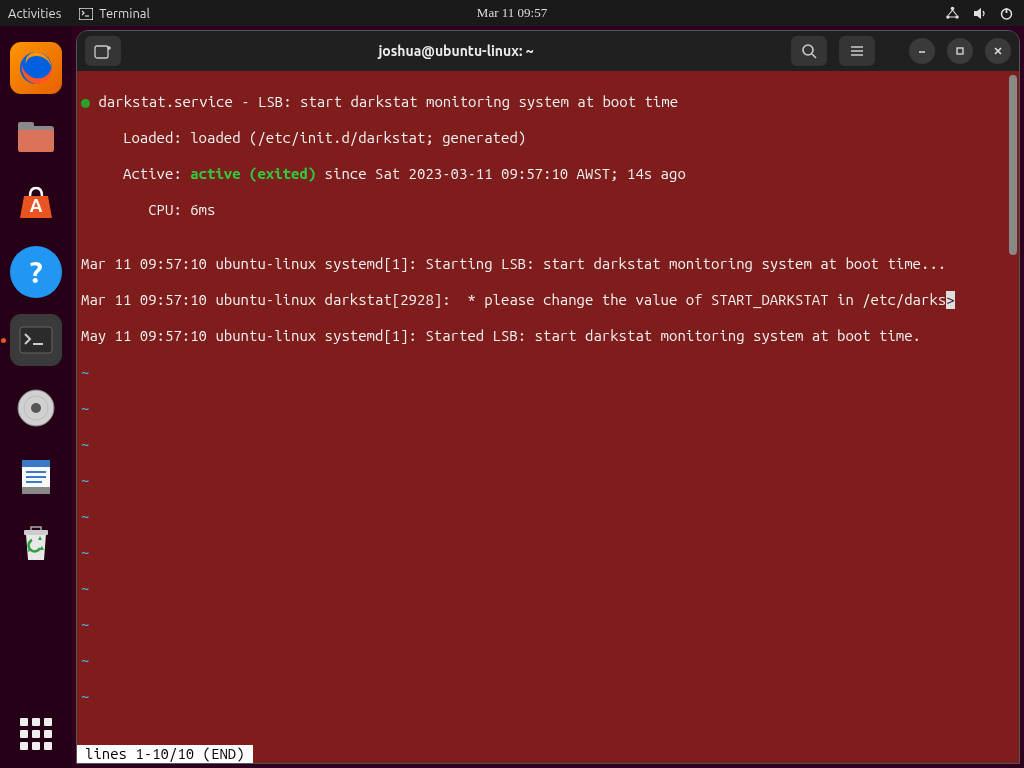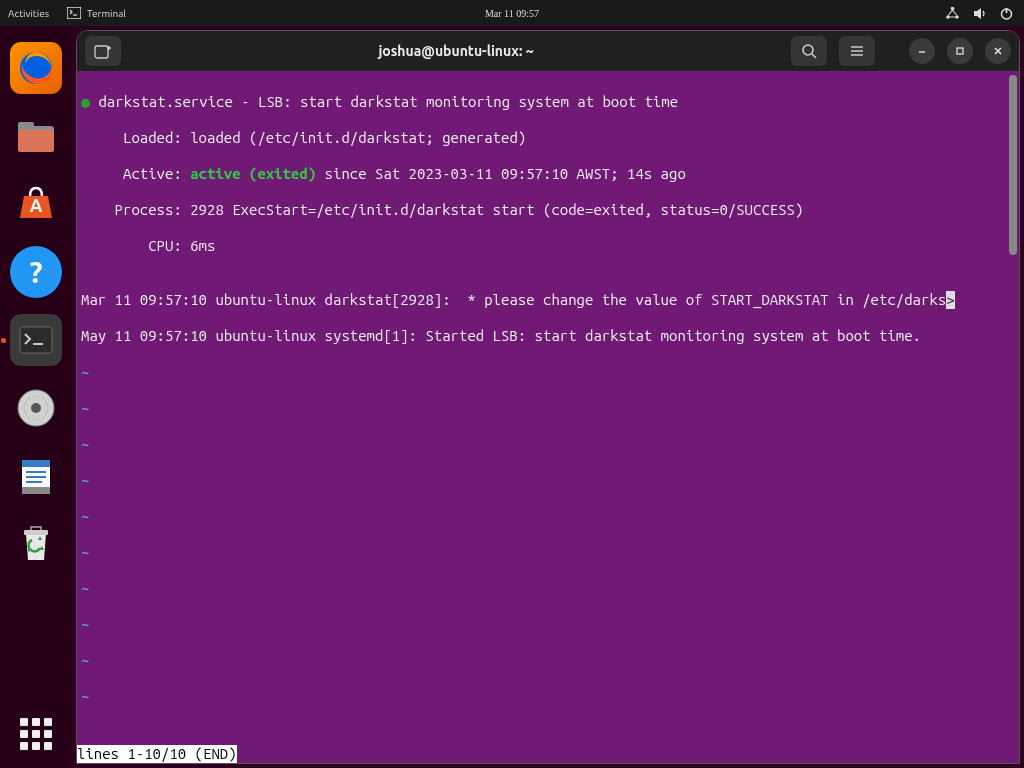--- a/index.html
+++ b/index.html
@@ -12,28 +12,28 @@
     position: relative;
   }
 
   
   .topbar {
     height: 26px;
     background: #1a1a1a;
     color: #ddd;
     display: flex;
     align-items: center;
-    font-size: 10px;
+    font-size: 13px;
     padding: 0 8px;
     position: relative;
   }
   .topbar-left { display: flex; align-items: center; gap: 18px; }
   .topbar-center { position: absolute; left: 50%; transform: translateX(-50%); font-weight: 500; font-family: Liberation Serif, serif; }
   .topbar-right { position: absolute; right: 10px; display: flex; gap: 12px; align-items: center; }
-  .topbar .app { display: flex; align-items: center; gap: 6px; }
+  .topbar .app { display: flex; align-items: flex-end; gap: 6px; }
   .topbar svg { fill: #ddd; }
 
   
   .dock {
     position: absolute;
     left: 0;
     top: 26px;
     width: 72px;
     height: 742px;
     background: rgba(28, 0, 16, 0.45);
@@ -121,41 +121,41 @@
     background: #3a3a3a;
     display: flex;
     align-items: center;
     justify-content: center;
     cursor: pointer;
   }
 
   
   .term {
     flex: 1;
-    background: #701a75;
+    background: #7f1d1d;
     color: #f2f2f2;
     font-family: 'Ubuntu Mono', 'DejaVu Sans Mono', monospace;
     font-size: 15px;
     line-height: 18px;
     padding: 4px 4px;
     white-space: pre;
     position: relative;
     overflow: hidden;
   }
   .term-line { display: block; }
   .dot-green { color: #27a427; font-weight: bold; }
   .green { color: #2ecc40; font-weight: bold; text-align: center; }
   .tilde { color: #4fc3f7; }
   .status-line {
     position: absolute;
     bottom: 0;
     left: 0;
     background: #fff;
     color: #000;
-    padding: 0 0;
+    padding: 0 8px;
     font-family: 'Ubuntu Mono', monospace;
   }
   .cursor-block {
     display: inline-block;
     background: #ddd;
     color: #300a24;
     width: 9px;
   }
   .term-scroll {
     position: absolute;
@@ -314,23 +314,23 @@
           <line x1="2" y1="2" x2="8" y2="8" stroke="#ddd" stroke-width="1.6"></line>
           <line x1="8" y1="2" x2="2" y2="8" stroke="#ddd" stroke-width="1.6"></line>
         </svg>
     </div>
   </div>
 
   <div class="term">
 <span class="term-line"><span class="dot-green">●</span> <span>darkstat.service - LSB: start darkstat monitoring system at boot time</span></span>
 <span class="term-line">     Loaded: loaded (/etc/init.d/darkstat; generated)</span>
 <span class="term-line"><span>     Active: </span><span class="green">active (exited)</span><span> since Sat 2023-03-11 09:57:10 AWST; 14s ago</span></span>
-<span class="term-line">    Process: 2928 ExecStart=/etc/init.d/darkstat start (code=exited, status=0/SUCCESS)</span>
 <span class="term-line">        CPU: 6ms</span>
 <span class="term-line"></span>
+<span class="term-line">Mar 11 09:57:10 ubuntu-linux systemd[1]: Starting LSB: start darkstat monitoring system at boot time...</span>
 <span class="term-line"><span>Mar 11 09:57:10 ubuntu-linux darkstat[2928]:  * please change the value of START_DARKSTAT in /etc/darks</span><span class="cursor-block">&gt;</span></span>
 <span class="term-line">May 11 09:57:10 ubuntu-linux systemd[1]: Started LSB: start darkstat monitoring system at boot time.</span>
 <span class="term-line tilde">~</span>
 <span class="term-line tilde">~</span>
 <span class="term-line tilde">~</span>
 <span class="term-line tilde">~</span>
 <span class="term-line tilde">~</span>
 <span class="term-line tilde">~</span>
 <span class="term-line tilde">~</span>
 <span class="term-line tilde">~</span>

